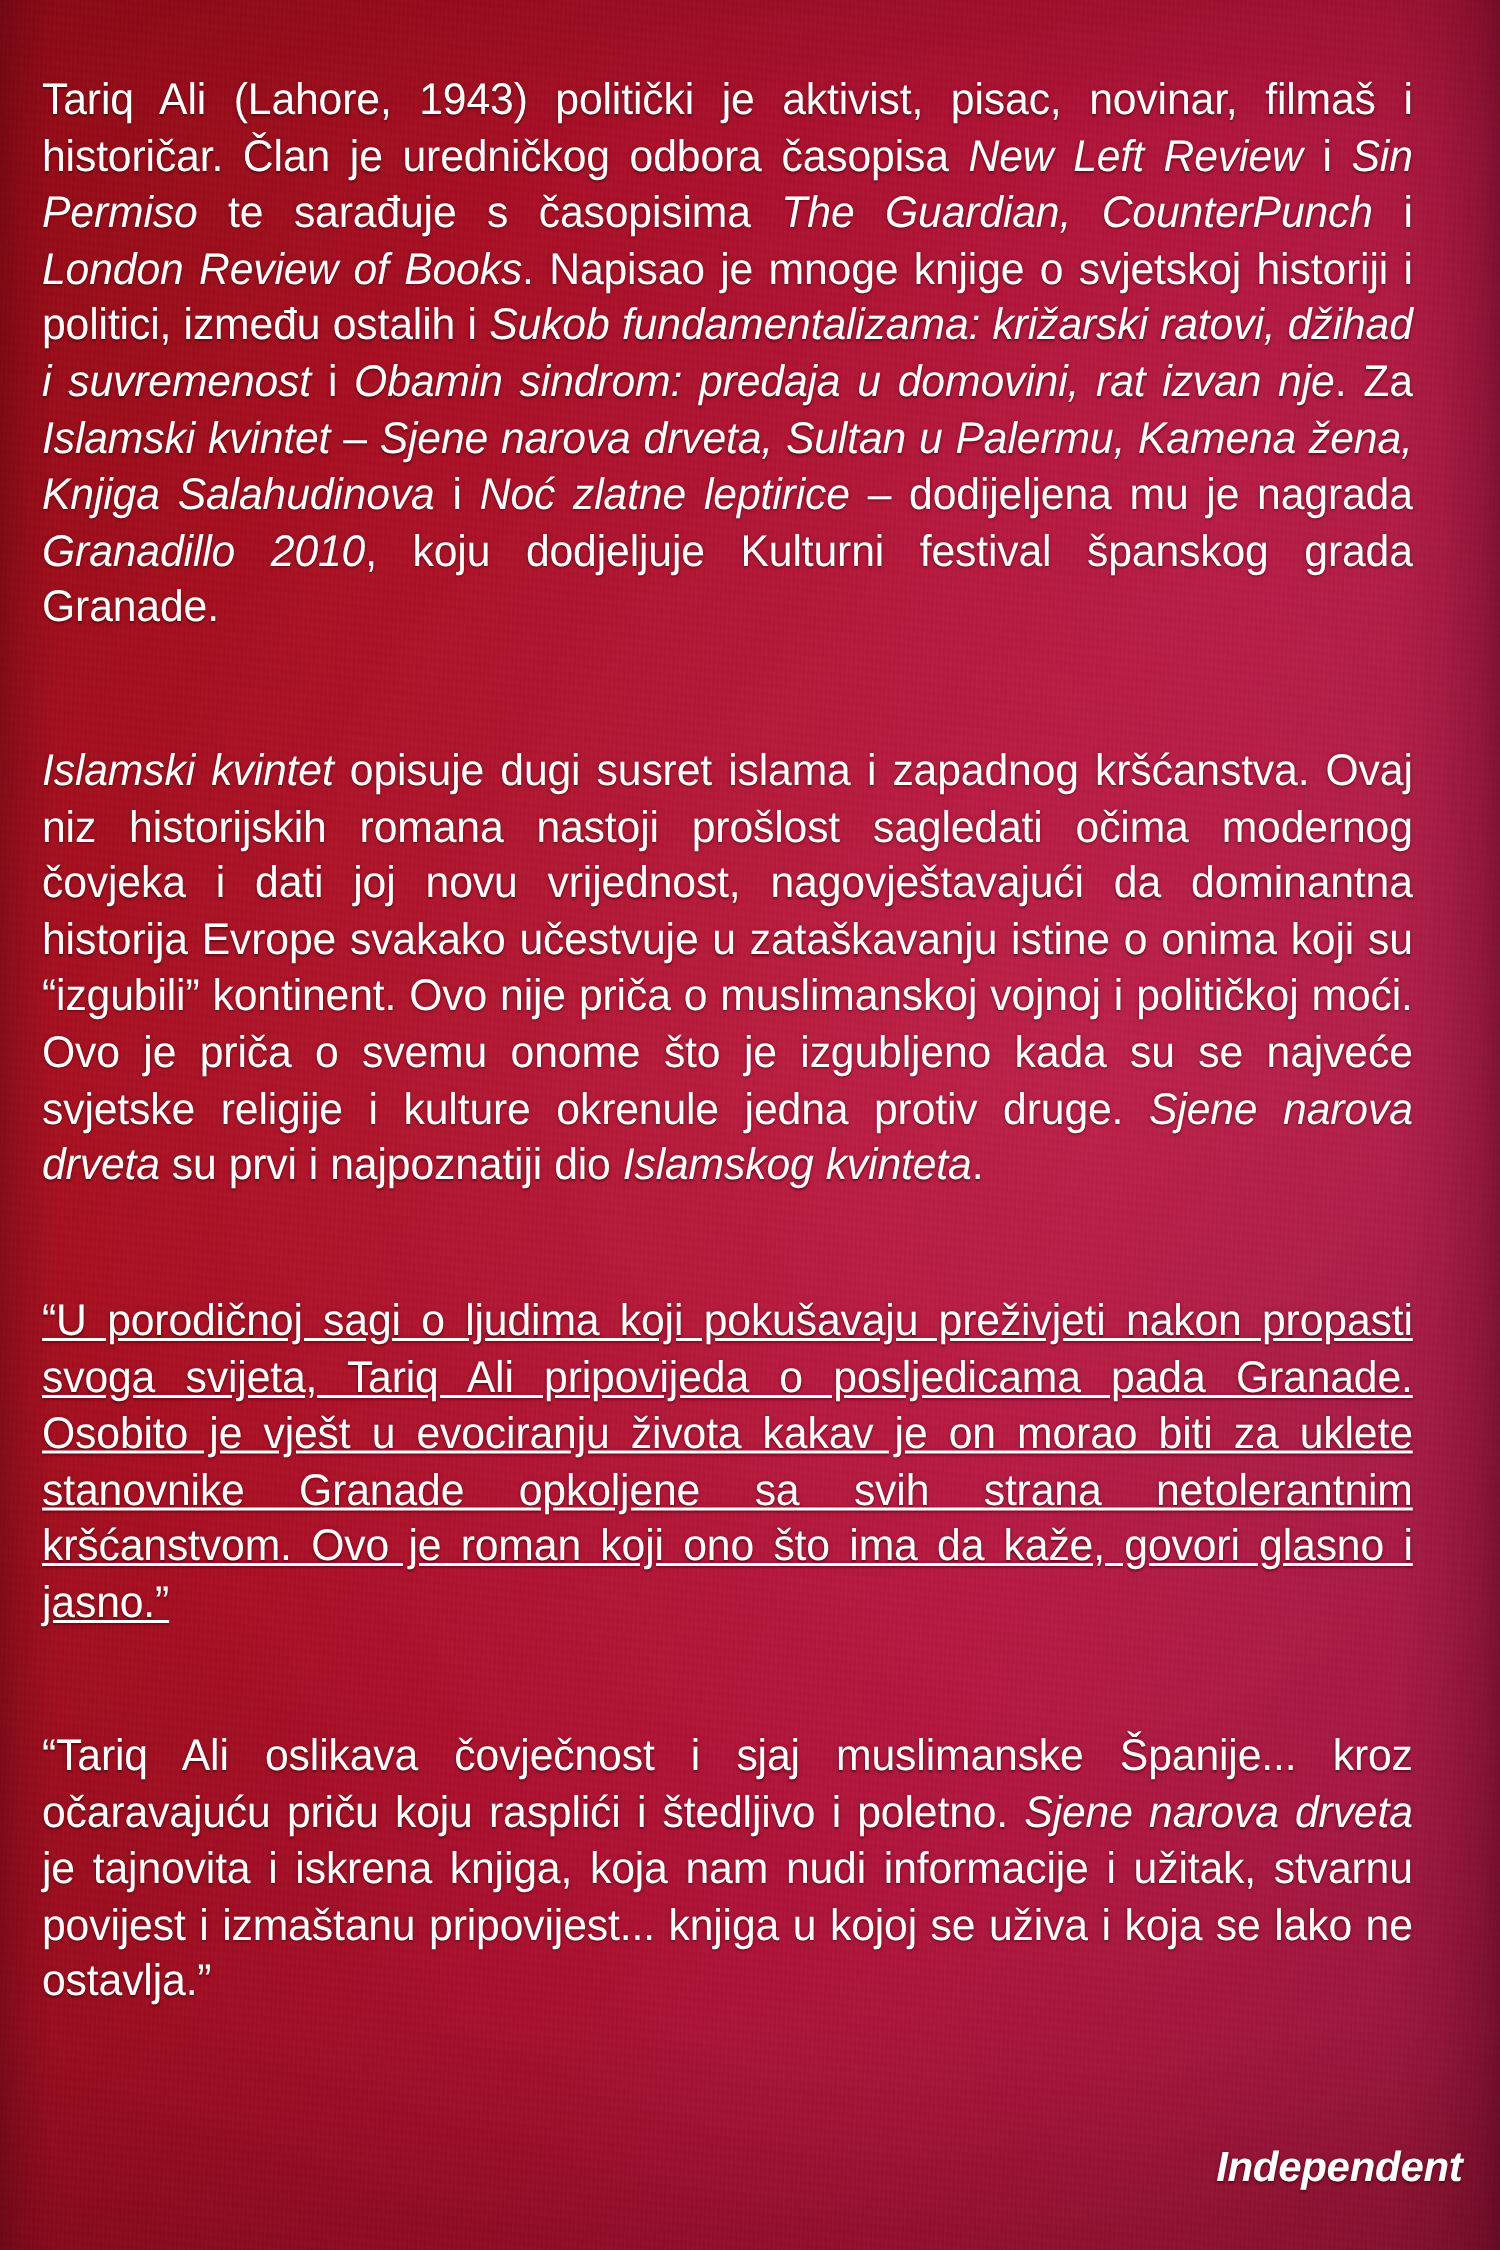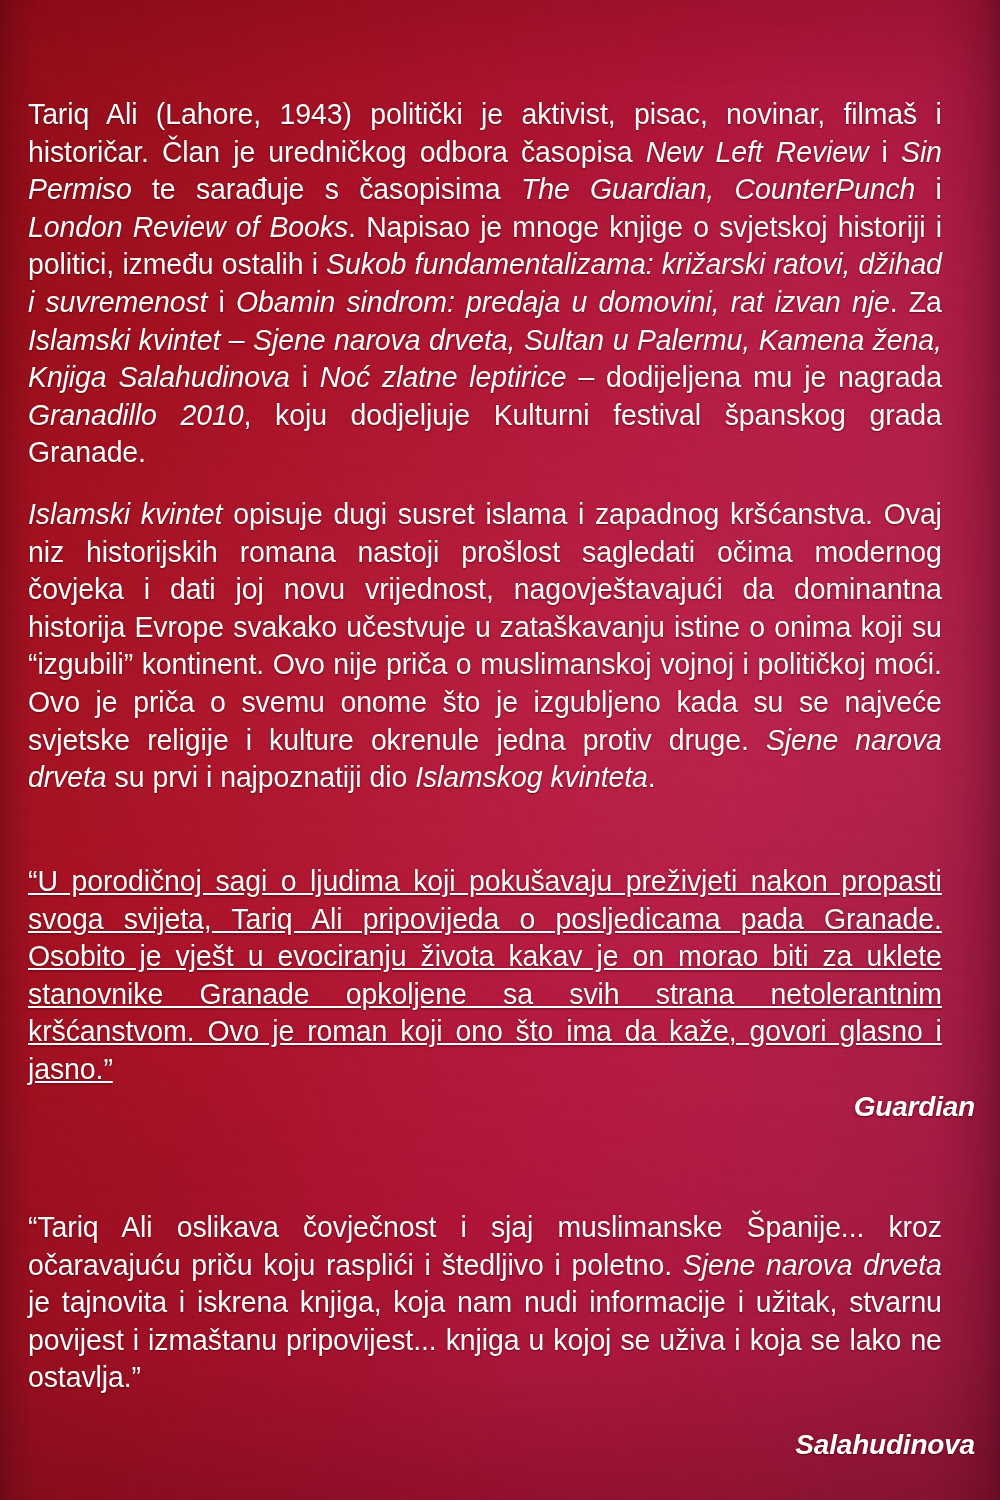--- a/index.html
+++ b/index.html
@@ -137,25 +137,25 @@
     line-height: 34px;
     font-style: italic;
     font-weight: 700;
     letter-spacing: -0.2px;
     color: #ffffff;
     text-shadow:
       0 1px 1.8px rgba(60,0,10,0.60),
       0 0 3px rgba(90,0,16,0.32);
   }
 
-  #blk-bio    { top: 48px; margin-top: 47px; }
+  #blk-bio    { top: 48px; }
   #blk-series { top: 495px; }
   #blk-quote1 { top: 862px; text-decoration: underline; }
   #blk-cred1  { top: 1090px; }
-  #blk-quote2 { top: 1208px; }
+  #blk-quote2 { top: 1152px; }
   #blk-cred2  { top: 1428px; }
 </style>
 </head>
 <body>
 
 <div id="page">
 
   <div class="bg-base"></div>
   <div class="bg-vert"></div>
   <div class="bg-vignette"></div>
@@ -170,26 +170,23 @@
     </div>
 
     <div class="block" id="blk-series">
       <p class="para"><em>Islamski kvintet</em><span> opisuje dugi susret islama i zapadnog kršćanstva. Ovaj niz historijskih romana nastoji prošlost sagledati očima modernog čovjeka i dati joj novu vrijednost, nagovještavajući da dominantna historija Evrope svakako učestvuje u zataškavanju istine o onima koji su “izgubili” kontinent. Ovo nije priča o muslimanskoj vojnoj i političkoj moći. Ovo je priča o svemu onome što je izgubljeno kada su se najveće svjetske religije i kulture okrenule jedna protiv druge. </span><em>Sjene narova drveta</em><span> su prvi i najpoznatiji dio </span><em>Islamskog kvinteta</em><span>.</span></p>
     </div>
 
     <div class="block" id="blk-quote1">
       <p class="para"><span>“U porodičnoj sagi o ljudima koji pokušavaju preživjeti nakon propasti svoga svijeta, Tariq Ali pripovijeda o posljedicama pada Granade. Osobito je vješt u evociranju života kakav je on morao biti za uklete stanovnike Granade opkoljene sa svih strana netolerantnim kršćanstvom. Ovo je roman koji ono što ima da kaže, govori glasno i jasno.”</span></p>
     </div>
 
-    <div class="block" id="blk-cred1">
-      <p class="credit">Guardian</p>
-    </div>
 
     <div class="block" id="blk-quote2">
       <p class="para"><span>“Tariq Ali oslikava čovječnost i sjaj muslimanske Španije... kroz očaravajuću priču koju rasplići i štedljivo i poletno. </span><em>Sjene narova drveta</em><span> je tajnovita i iskrena knjiga, koja nam nudi informacije i užitak, stvarnu povijest i izmaštanu pripovijest... knjiga u kojoj se uživa i koja se lako ne ostavlja.”</span></p>
     </div>
 
     <div class="block" id="blk-cred2">
-      <p class="credit">Salahudinova</p>
+      <p class="credit">Independent</p>
     </div>
 
   </div>
 </div>
 
 </body></html>

